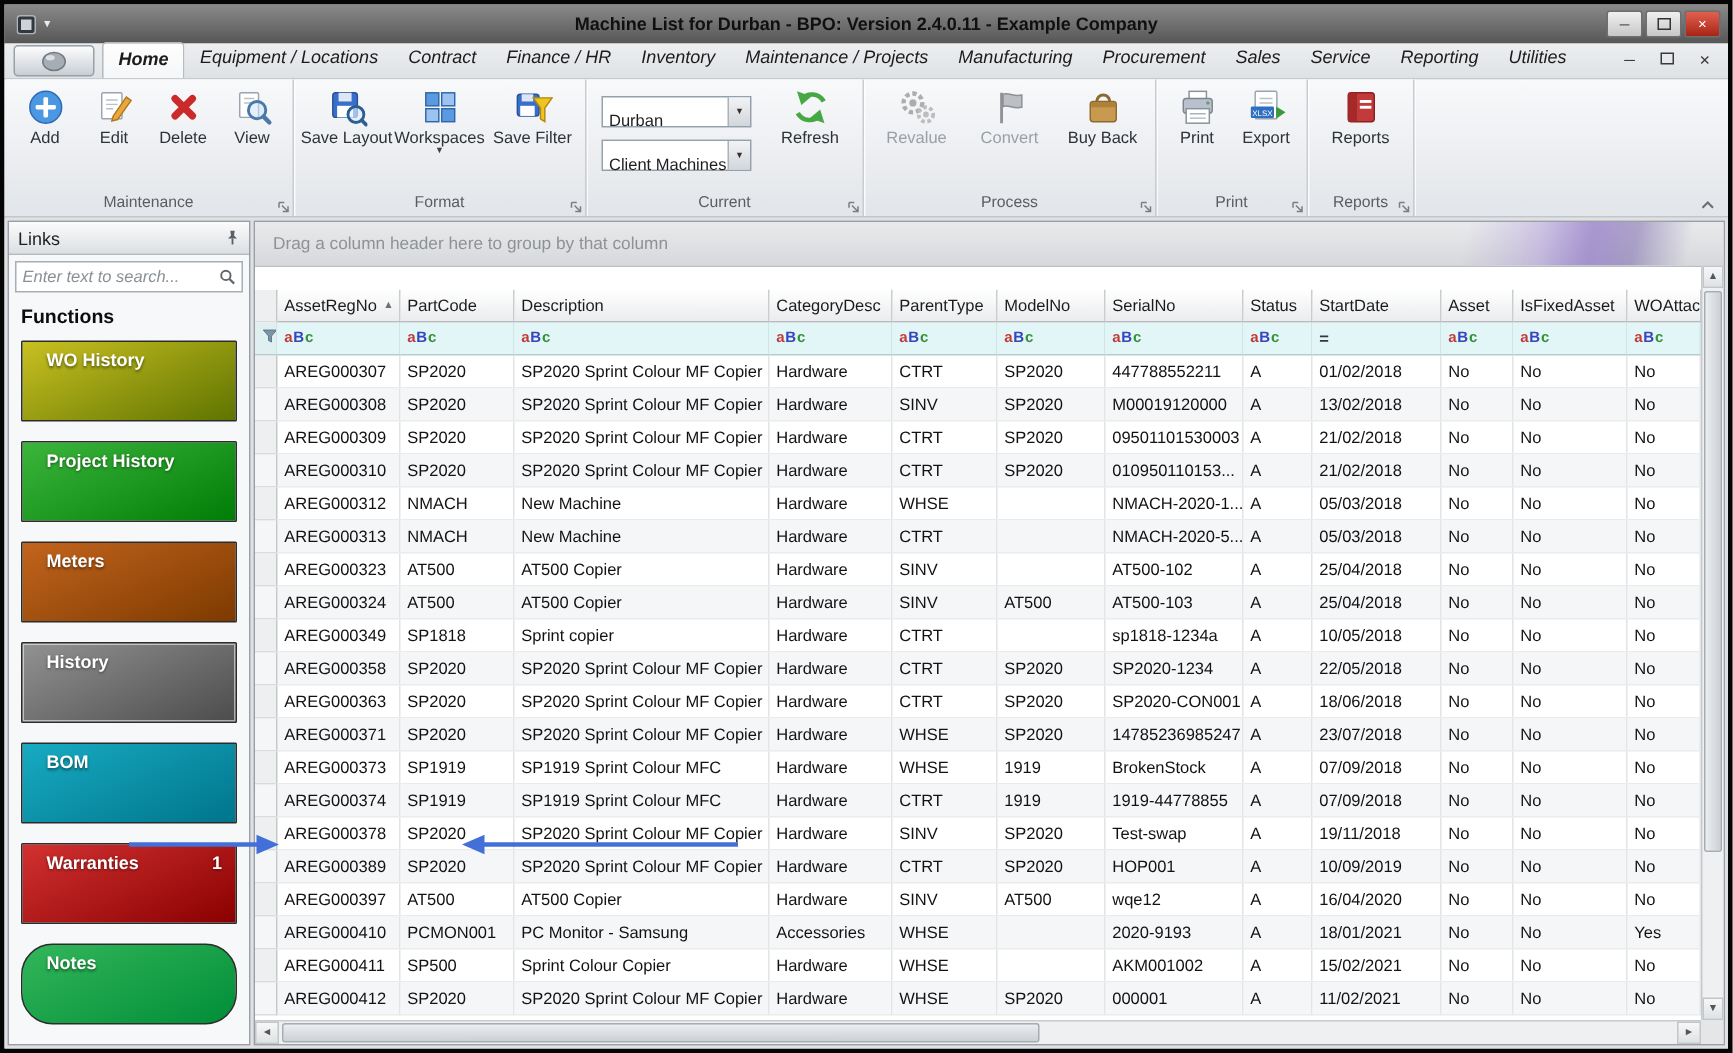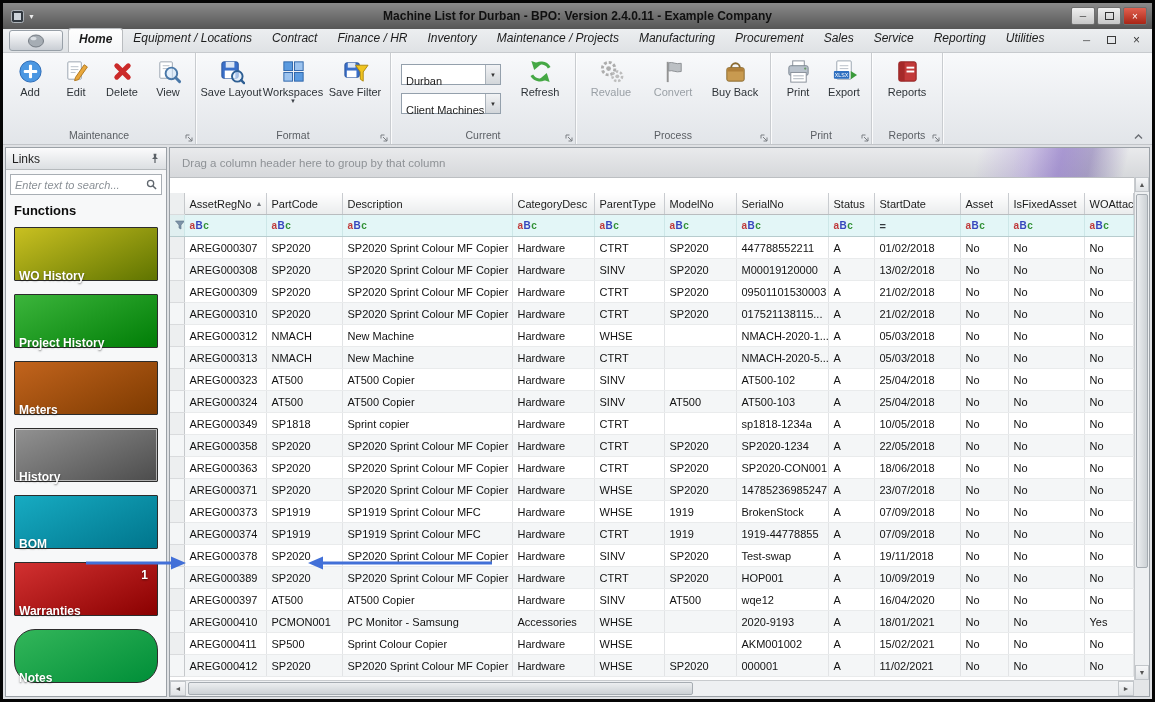--- a/index.html
+++ b/index.html
@@ -72,22 +72,22 @@
   .sb-pin{margin-left:auto;line-height:0;}
   .sb-search{flex:0 0 19px;margin:4px 4px 1px;border:1px solid #a8aeb4;background:#fff;
              display:flex;align-items:center;padding-right:4px;}
   .sb-search input{flex:1;min-width:0;border:none;outline:none;background:transparent;
                    font-family:inherit;font-size:11px;font-style:italic;color:#555;padding:0 4px;}
   .sb-search input::placeholder{color:#8a9096;font-style:italic;}
   .sb-section{flex:0 0 auto;font-size:13px;font-weight:bold;color:#0d0d0d;padding:7px 8px 3px;}
   .func-list{flex:1;display:flex;flex-direction:column;gap:13px;padding:6px 8px 8px;min-height:0;}
   .func-btn{flex:0 0 52px;height:52px;border:1px solid #2c2c2c;border-radius:1px;position:relative;}
   .func-btn.selected{box-shadow:inset 0 0 0 1px rgba(255,255,255,.55);}
-  .func-label{position:absolute;left:4px;top:5px;font-size:12px;font-weight:bold;color:#fff;
-              text-shadow:0 1px 2px rgba(0,0,0,.5);white-space:nowrap;margin-top:36px;}
+  .func-label{position:absolute;left:16px;top:5px;font-size:12px;font-weight:bold;color:#fff;
+              text-shadow:0 1px 2px rgba(0,0,0,.5);white-space:nowrap;}
   .func-badge{position:absolute;right:9px;top:5px;font-size:12px;font-weight:bold;color:#fff;
               text-shadow:0 1px 2px rgba(0,0,0,.5);}
 
   
   .gridpanel{flex:1;border:1px solid #9aa0a6;background:#fff;position:relative;overflow:hidden;min-width:0;}
   .groupbar{position:absolute;left:0;right:0;top:0;height:29px;
             background:linear-gradient(#e9eaec,#d6d8db);border-bottom:1px solid #bcbfc2;
             display:flex;align-items:center;padding-left:12px;font-size:11.5px;color:#8e9296;overflow:hidden;}
   .groupbar-decor{position:absolute;right:0;top:0;width:360px;height:100%;pointer-events:none;
       background:
@@ -547,21 +547,21 @@
                 <td>No</td>
               </tr>
               <tr>
                 <td class="ind"></td>
                 <td>AREG000310</td>
                 <td>SP2020</td>
                 <td>SP2020 Sprint Colour MF Copier</td>
                 <td>Hardware</td>
                 <td>CTRT</td>
                 <td>SP2020</td>
-                <td>017521138115...</td>
+                <td>010950110153...</td>
                 <td>A</td>
                 <td>21/02/2018</td>
                 <td>No</td>
                 <td>No</td>
                 <td>No</td>
               </tr>
               <tr>
                 <td class="ind"></td>
                 <td>AREG000312</td>
                 <td>NMACH</td>

